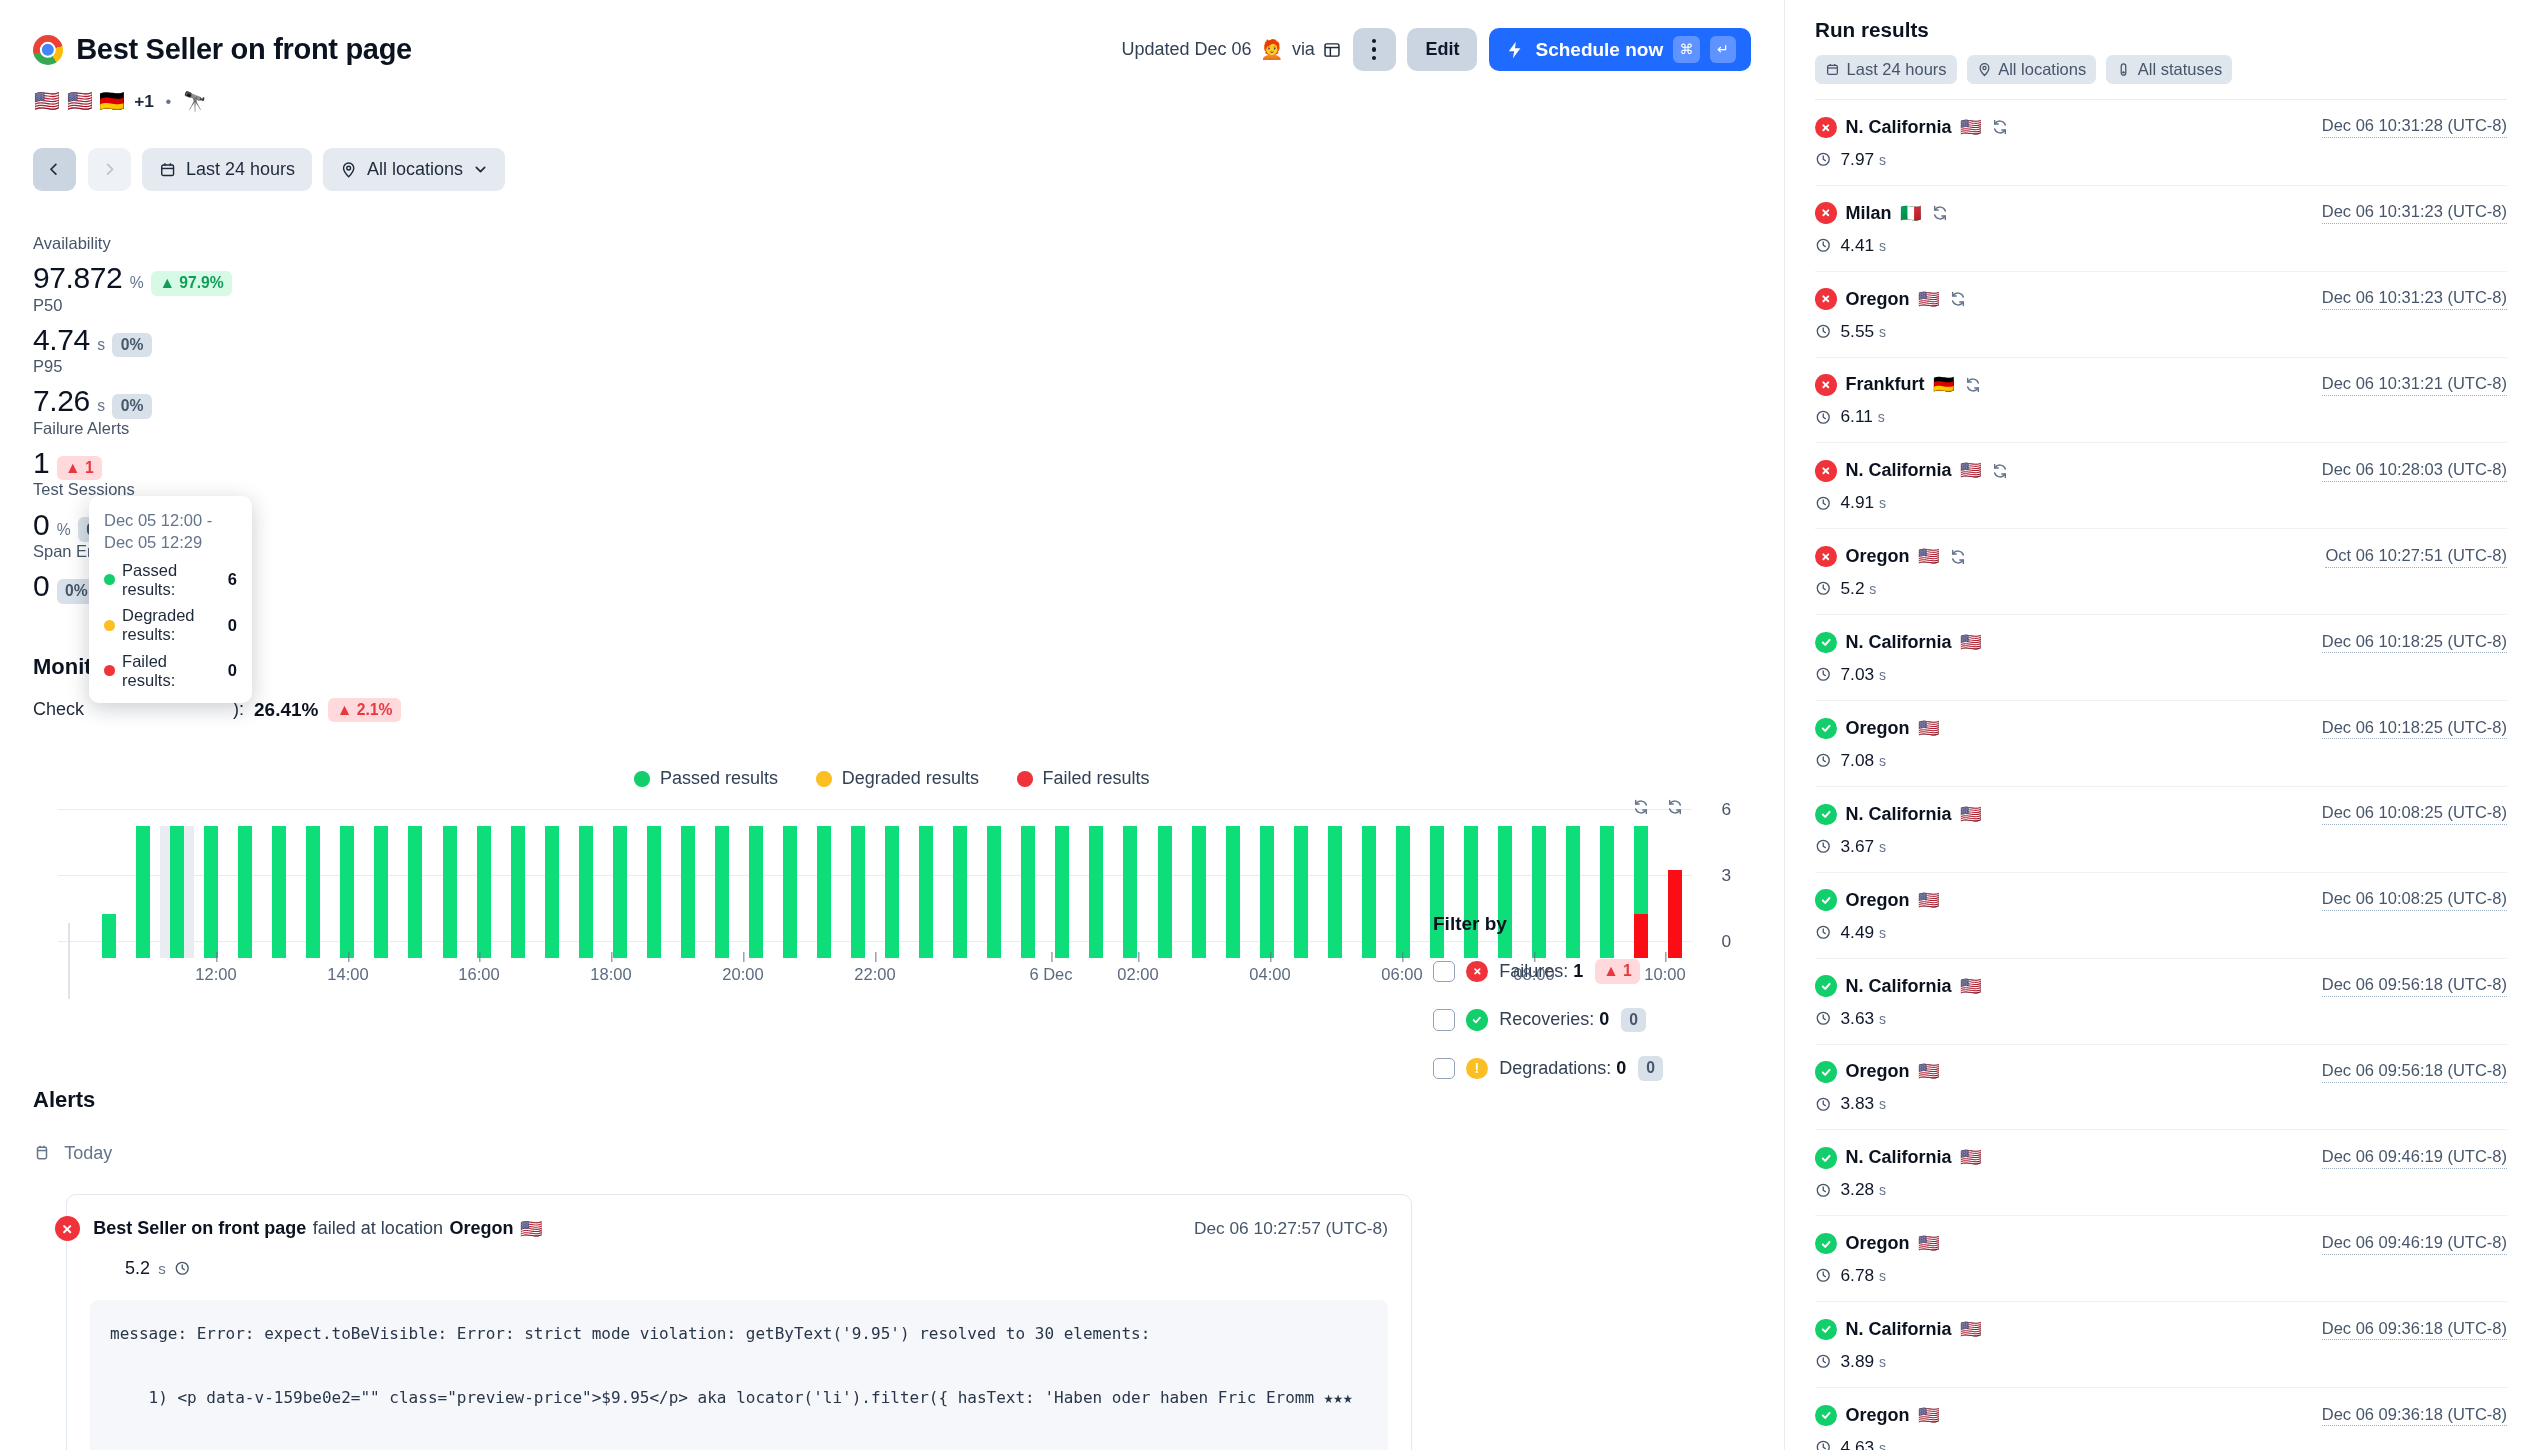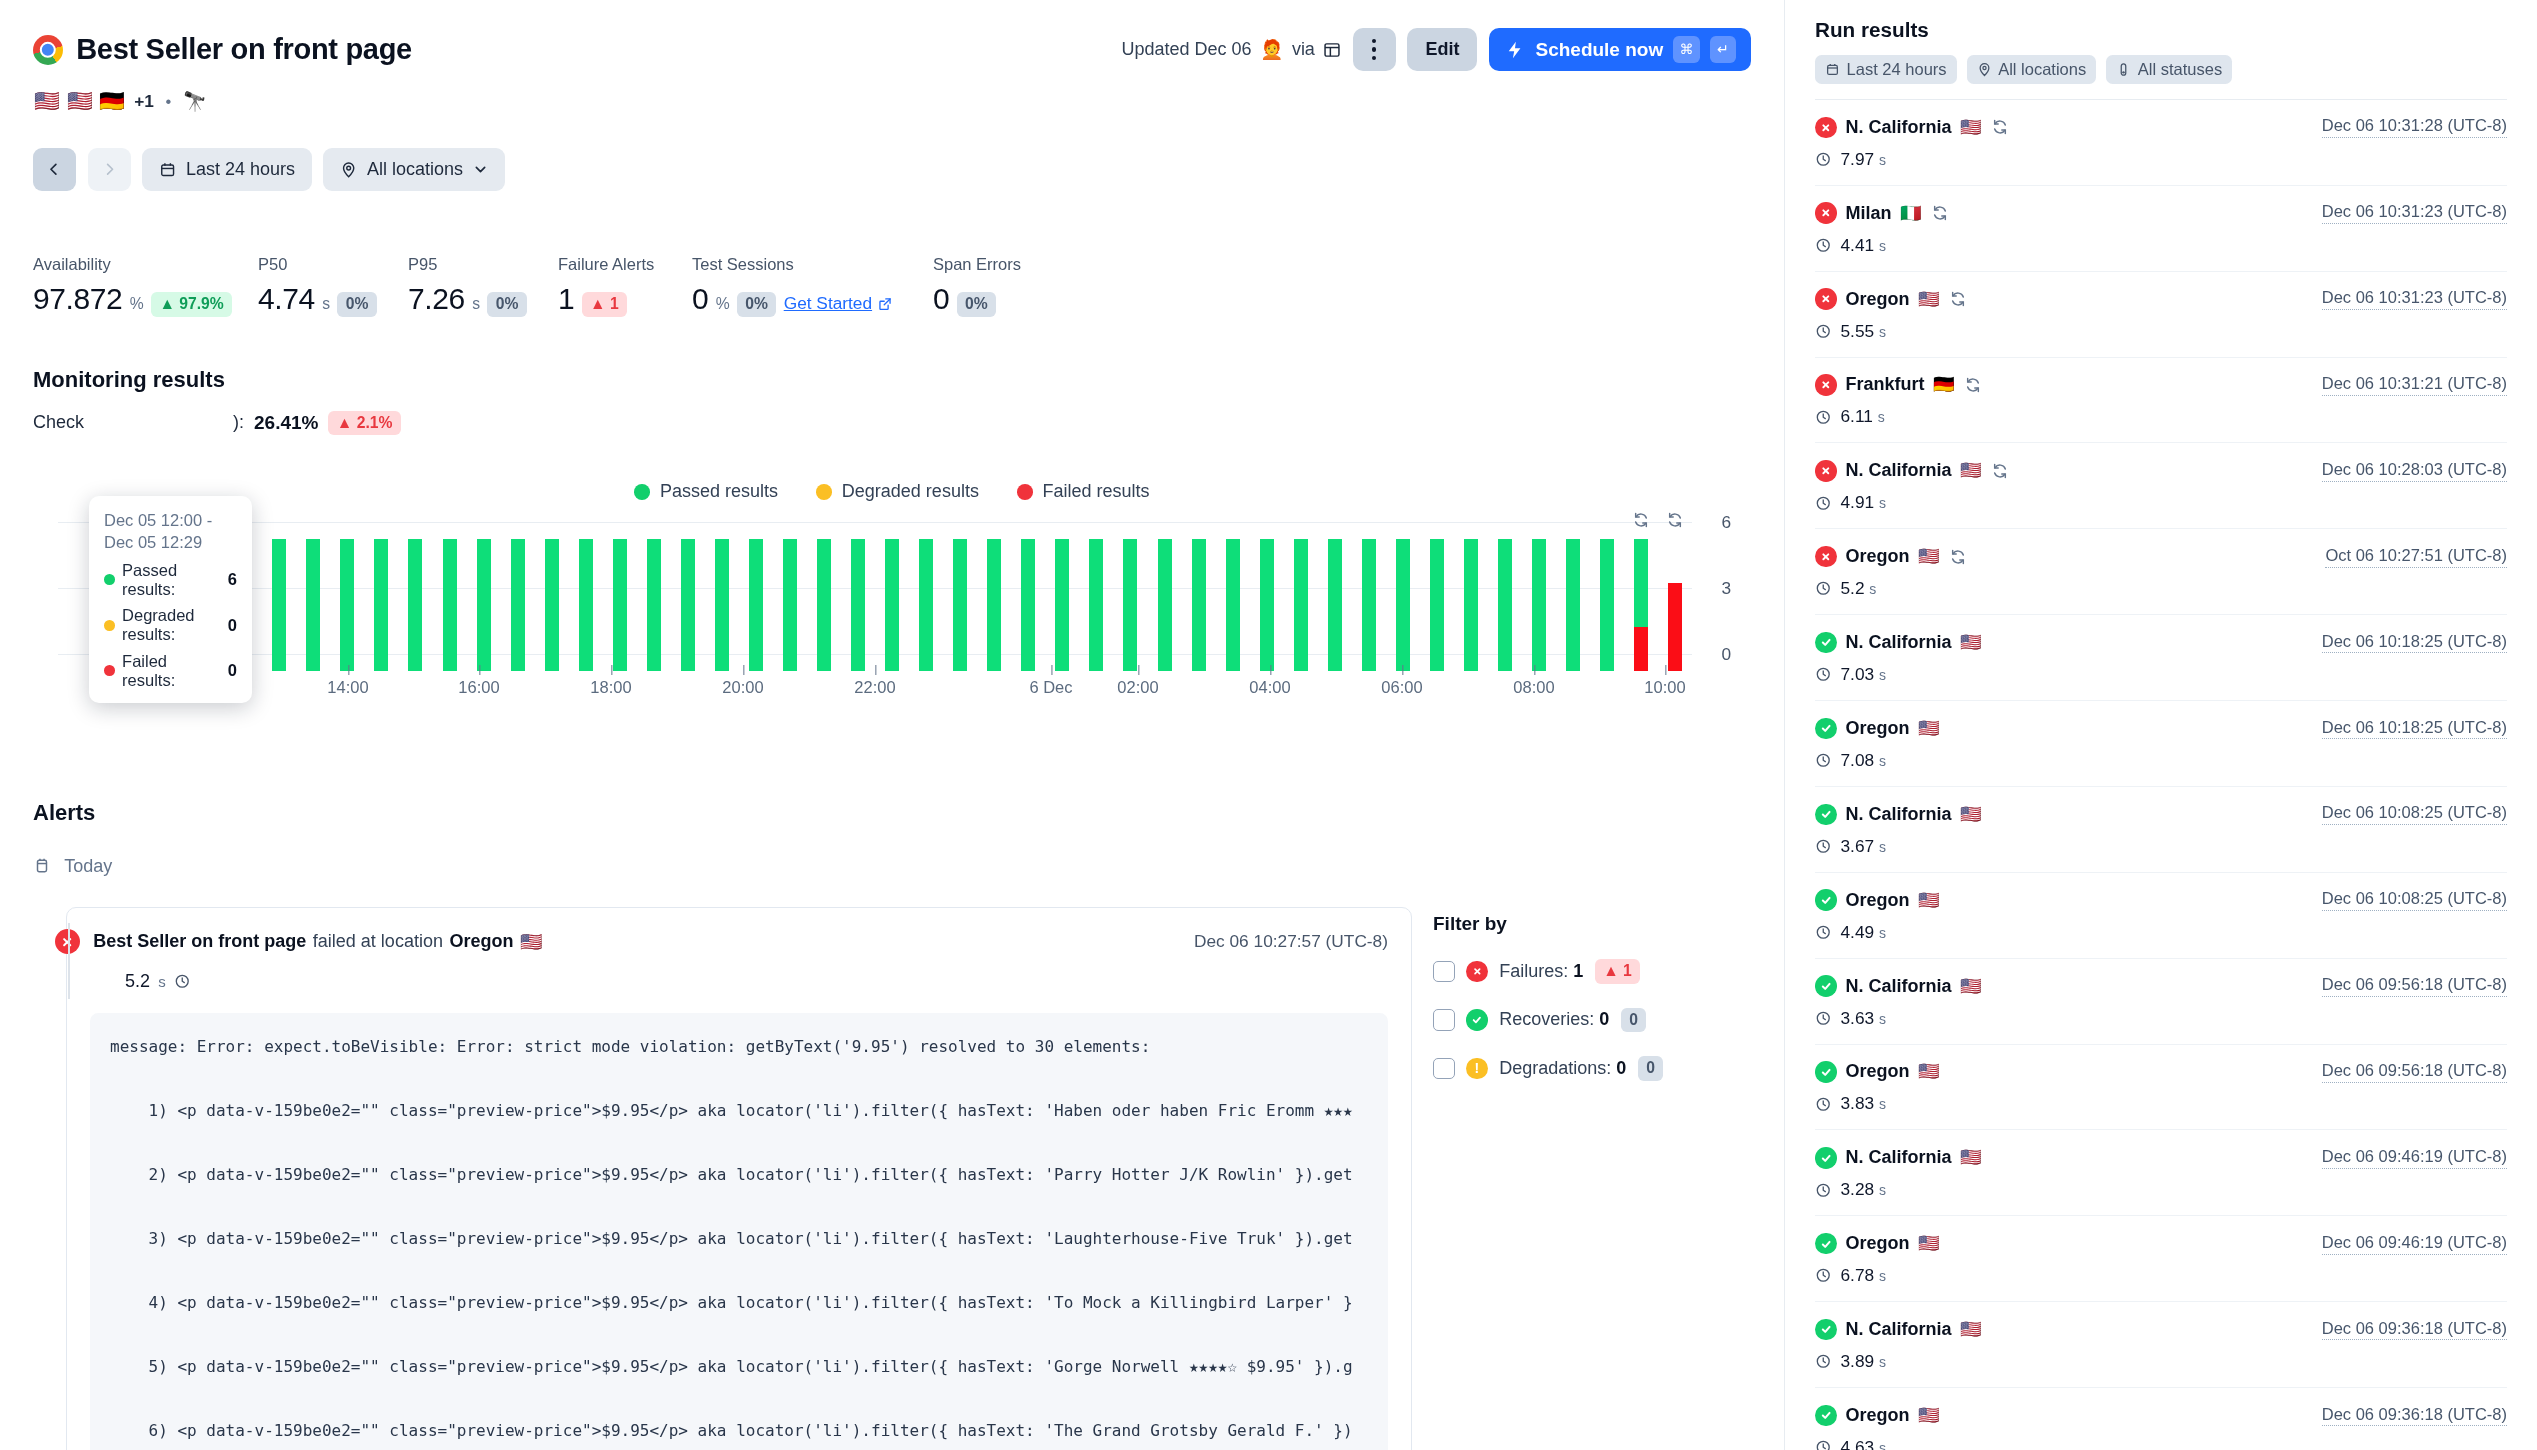--- a/index.html
+++ b/index.html
@@ -57,21 +57,21 @@
   .toolbar { display: flex; align-items: center; gap: 11.6px; margin-top: 35px; }
   .nav-sq { width: 43px; height: 43px; border-radius: 9px; border: none; cursor: pointer;
       display: flex; align-items: center; justify-content: center; font-size: 20px; }
   .nav-prev { background: #cbd5e1; color: #1e293b; }
   .nav-next { background: #eef2f6; color: #b6c1cd; }
   .pill-btn { height: 43px; padding: 0 16.5px; border-radius: 9px; background: #e5eaf0; border: none;
       display: flex; align-items: center; gap: 10px; font-size: 18px; color: #1e293b;
       cursor: pointer; font-family: inherit; }
 
   
-  .stats { display: flex; margin-top: 64px; }
+  .stats { display: flex; margin-top: 43px; flex-direction: column; }
   .stat { flex: 0 0 auto; }
   .stat-label { font-size: 16.5px; color: #475569; margin-bottom: 8.3px; white-space: nowrap; }
   .stat-vals { display: flex; align-items: baseline; gap: 7.4px; }
   .stat-num { font-size: 30px; font-weight: 400; color: #0b1220; letter-spacing: -0.4px; }
   .stat-unit { font-size: 15.7px; color: #64748b; }
   .chip { font-size: 15.7px; padding: 3.3px 8.3px; border-radius: 5.8px; font-weight: 600; white-space: nowrap; }
   .chip-grey { background: #d8e0e9; color: #47566b; }
   .chip-green { background: #d6fae6; color: #0f9d58; }
   .chip-red { background: #ffd9db; color: #e8383f; }
   .link-blue { color: #1f6bff; font-size: 17.3px; text-decoration: underline; cursor: pointer;

